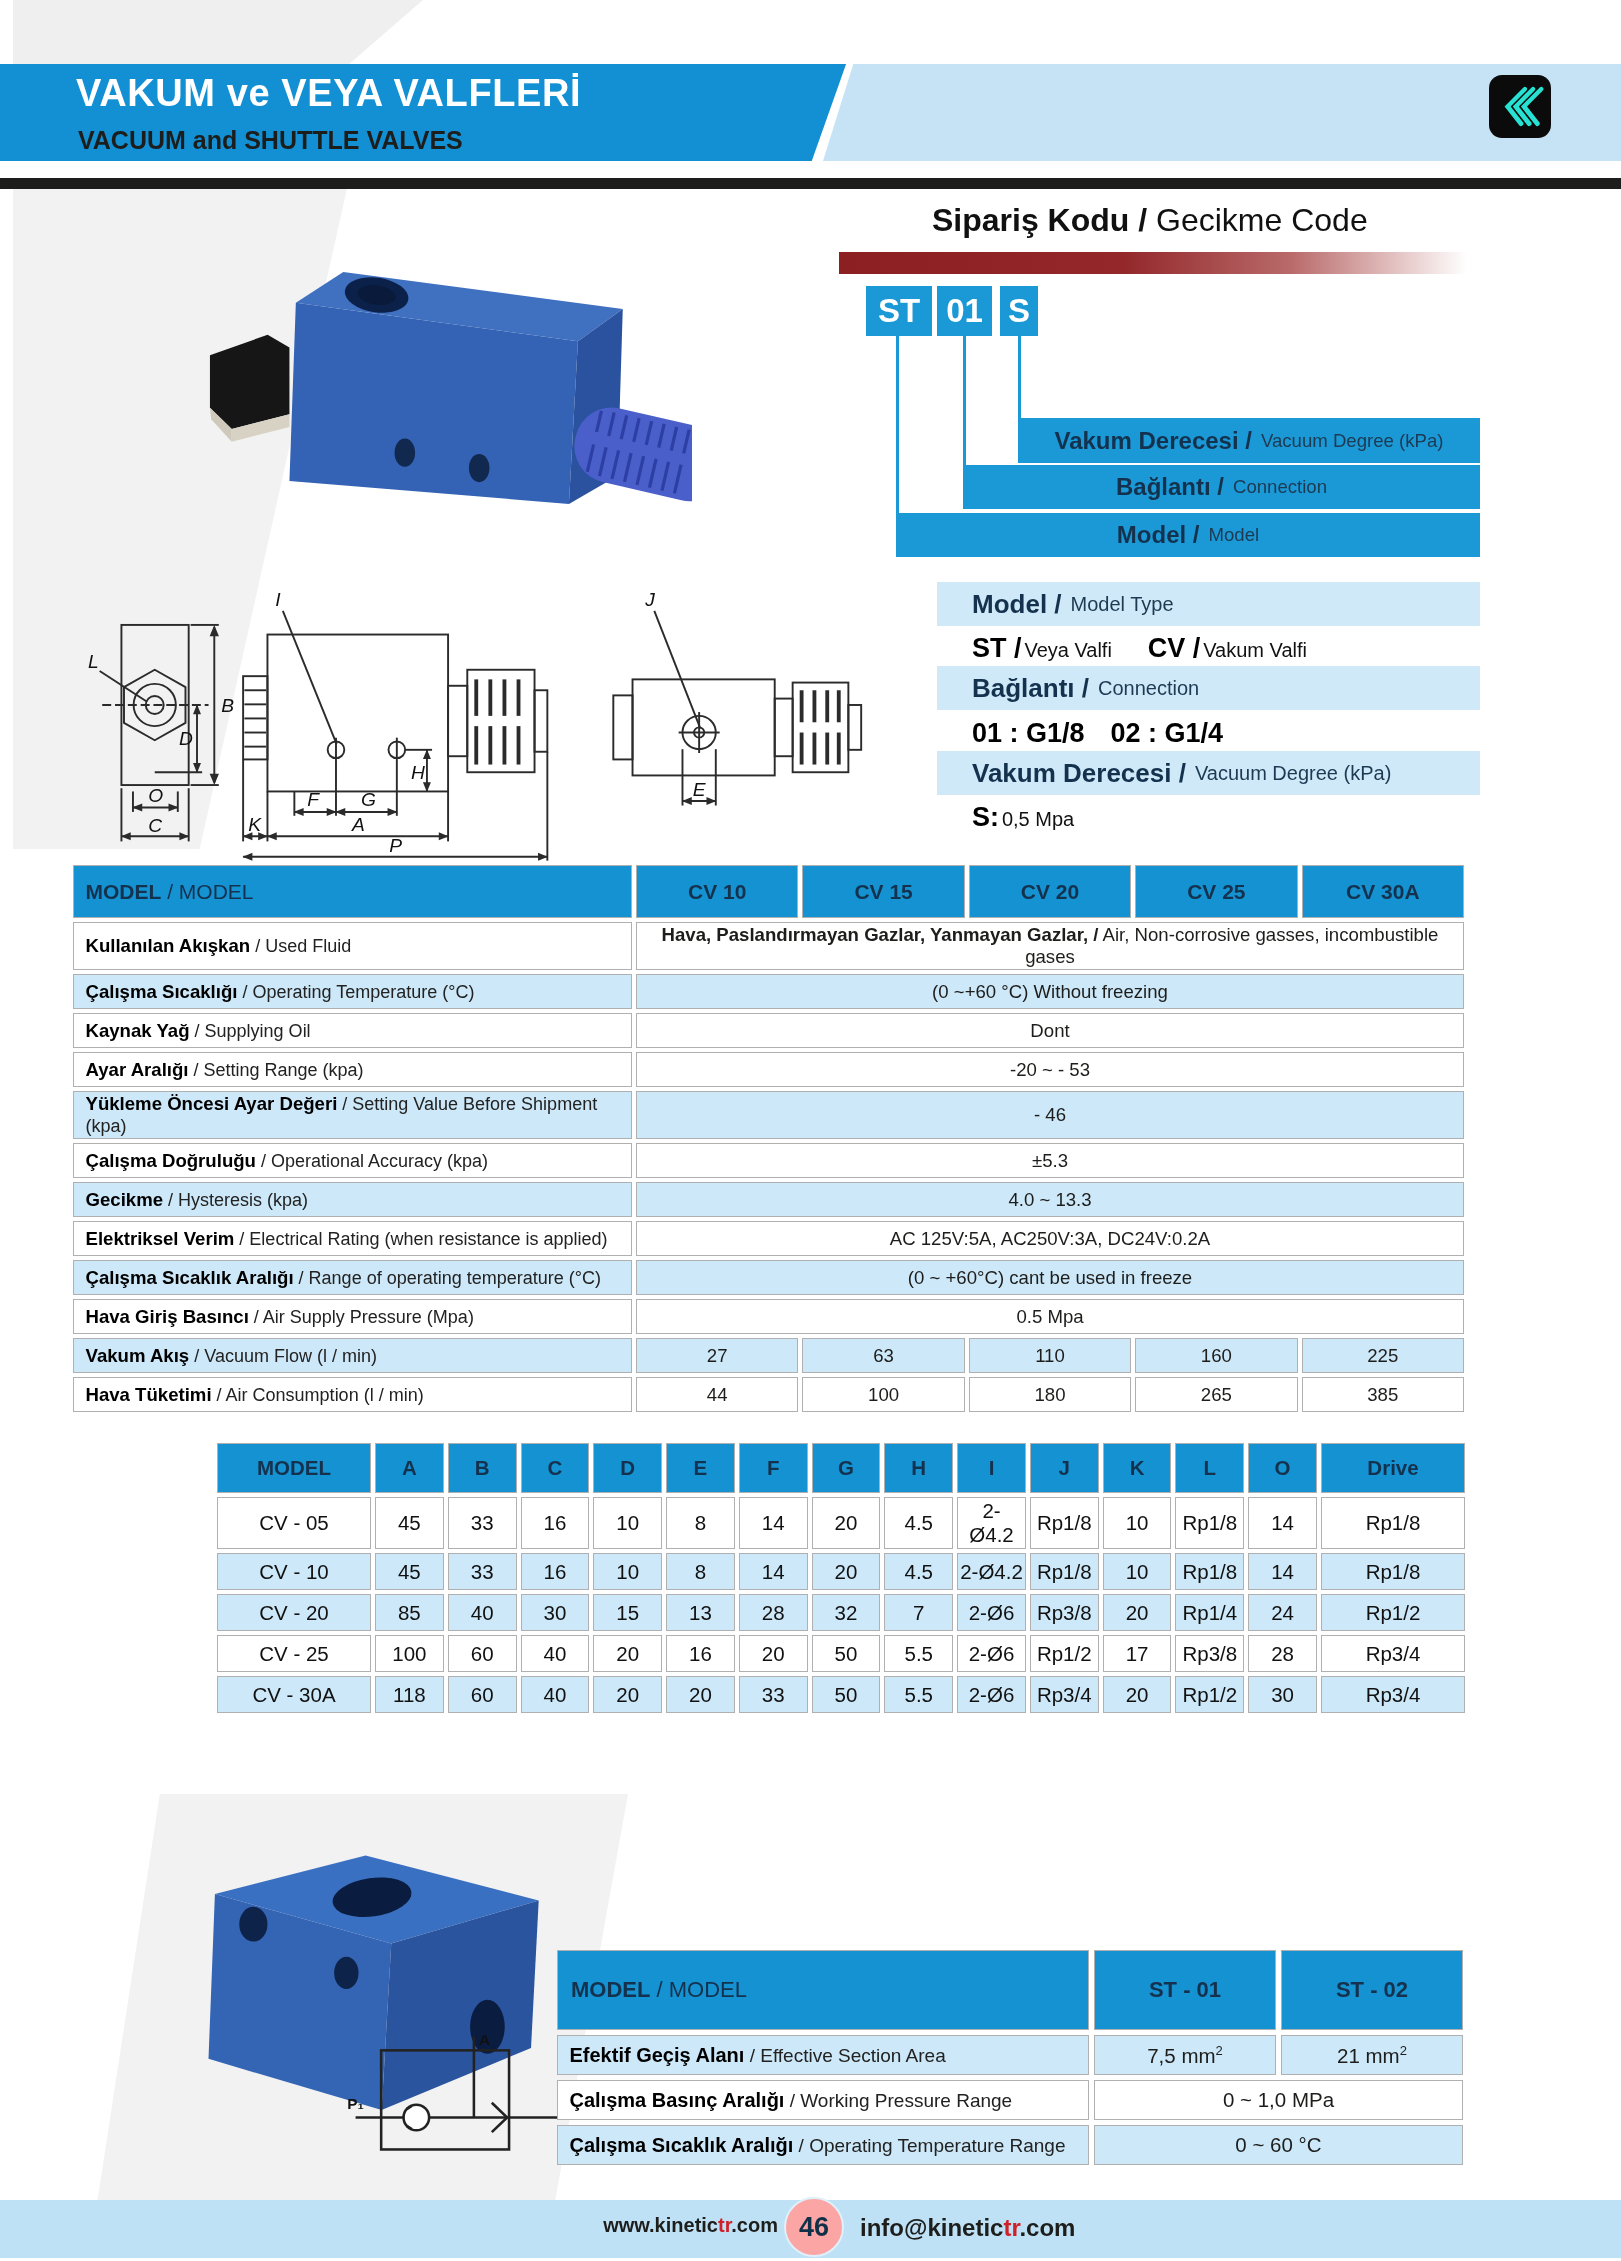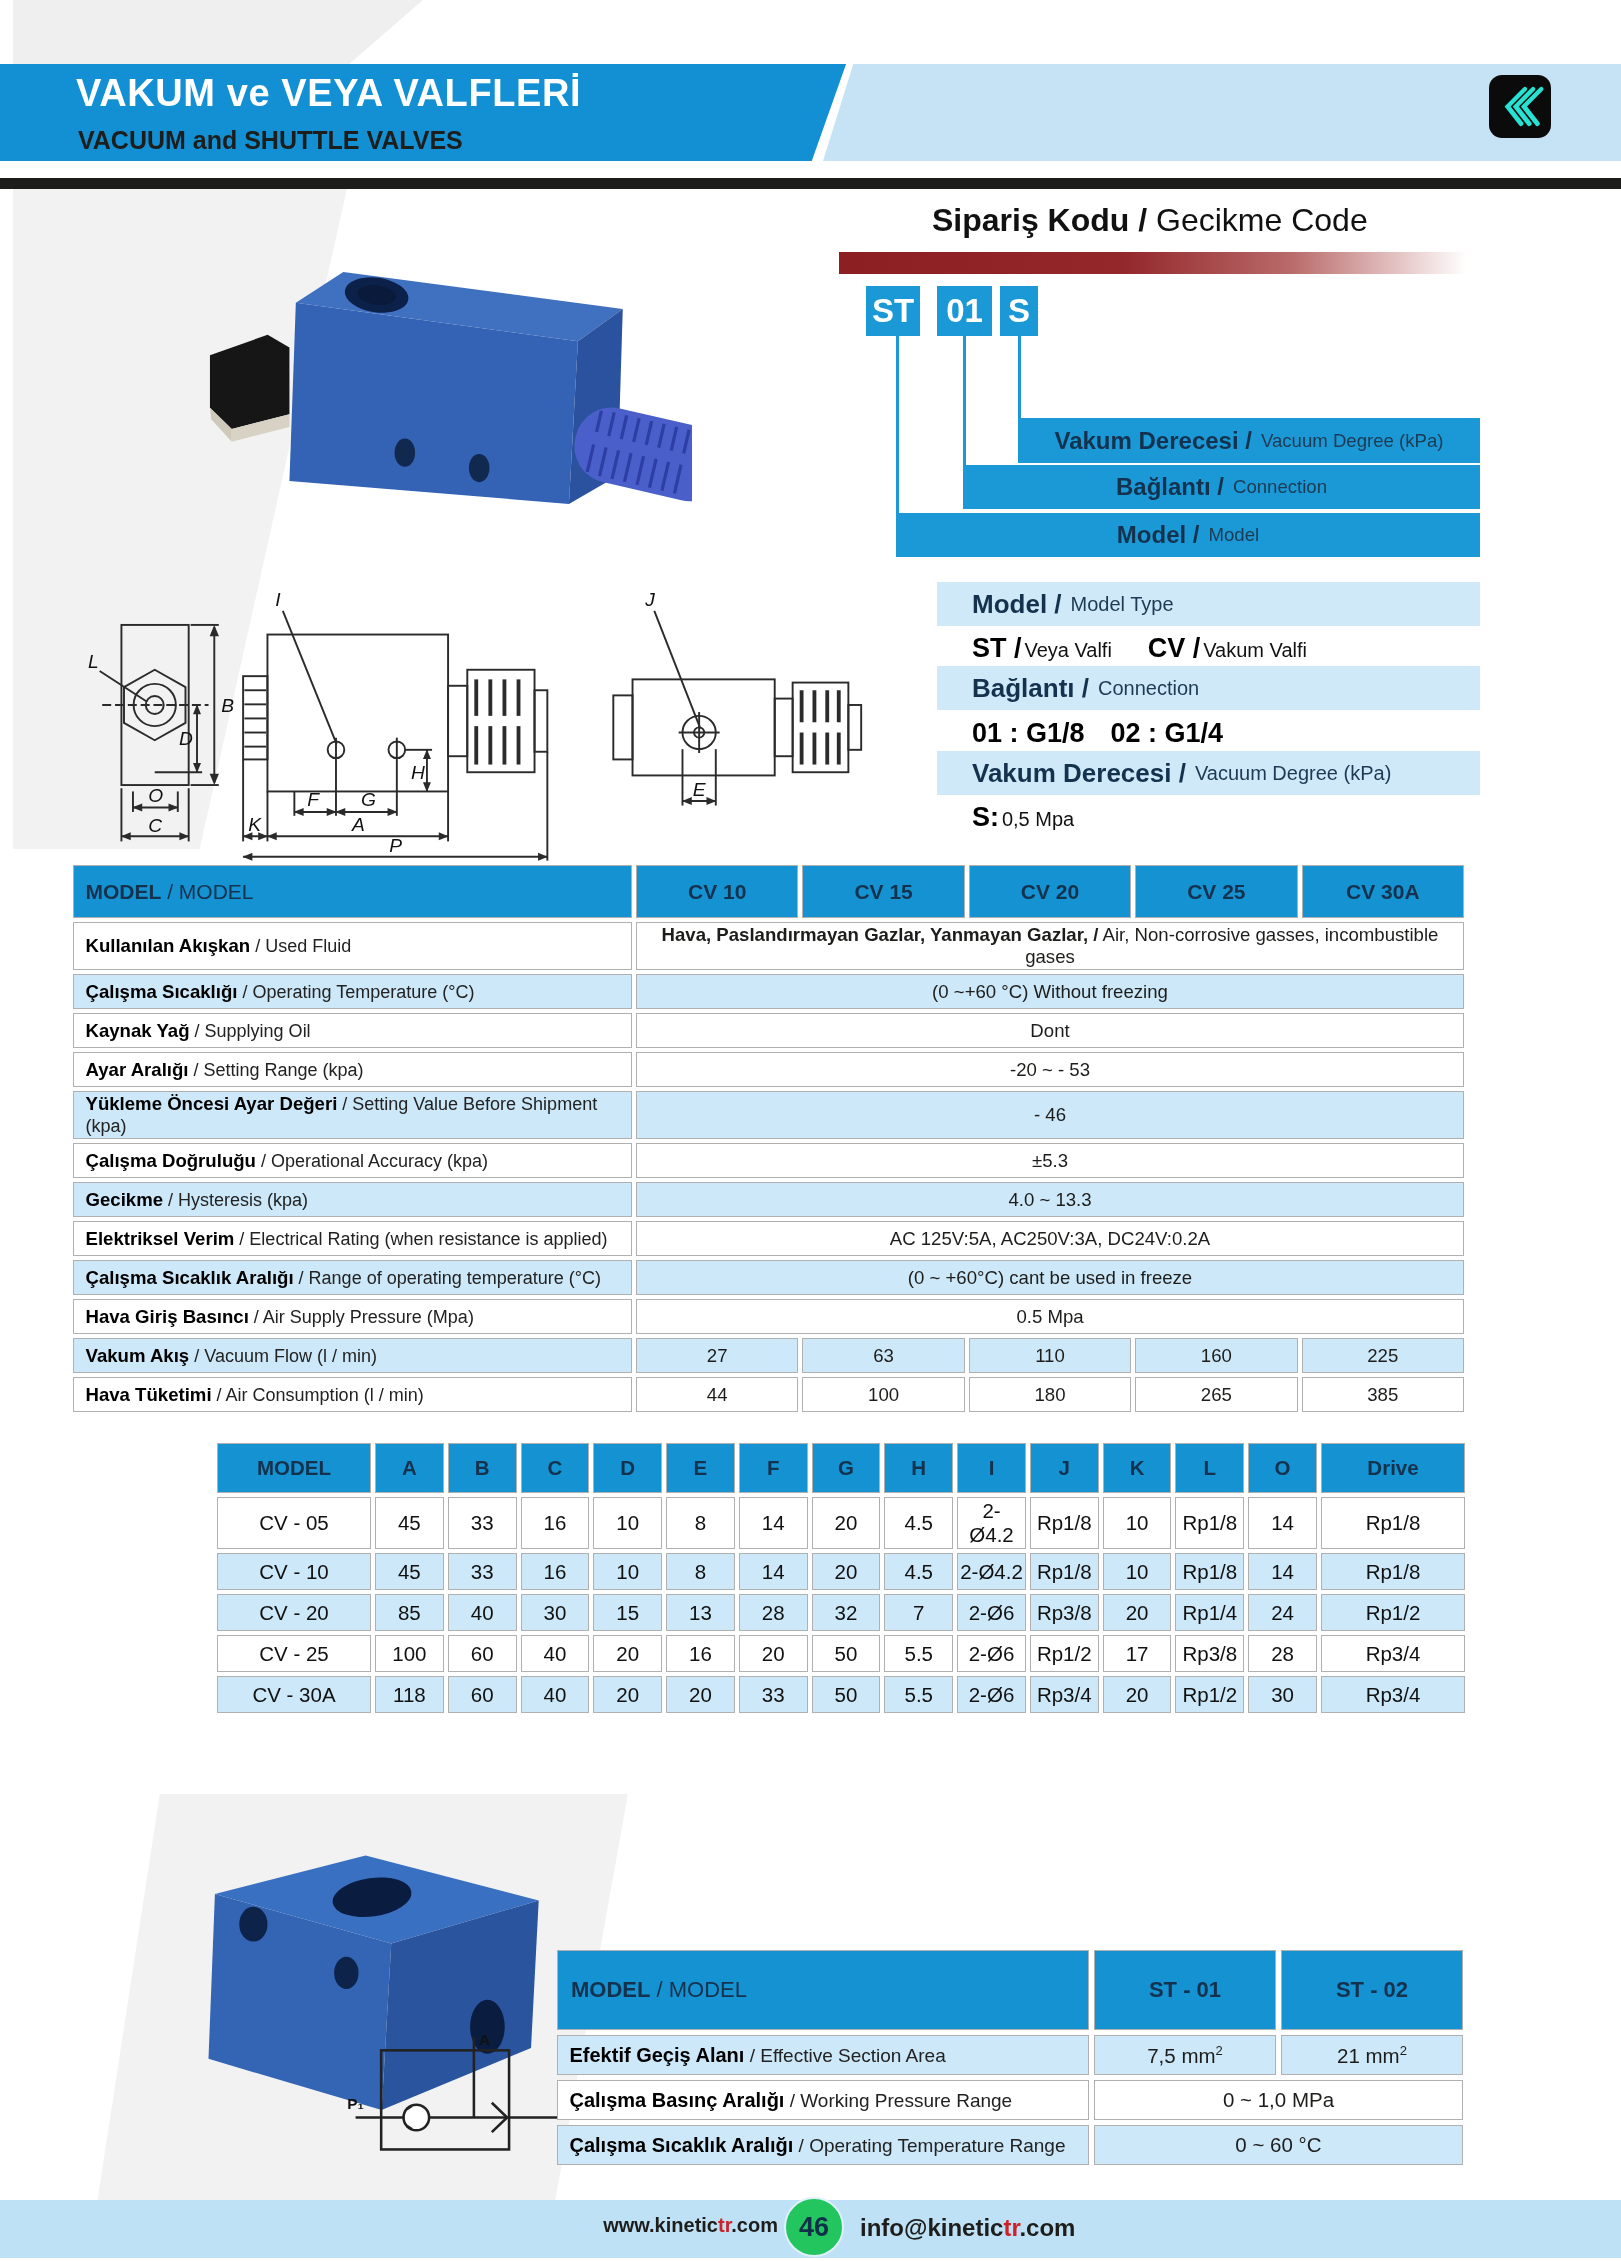--- a/index.html
+++ b/index.html
@@ -62,21 +62,21 @@
   #st-table td{height:36px;font-size:20.5px;}
   #st-table .lbl .lb{font-size:20px;}
   #st-table .lbl .lr{font-size:19px;margin-top:16px;}
   #st-table sup{font-size:13px;}
   
   .footer-band{position:absolute;left:0;top:2200px;width:1621px;height:58px;background:#bfe1f5;}
   .footer-web{position:absolute;left:522px;top:2214px;width:256px;text-align:right;font-size:20px;font-weight:bold;color:#1d1d1b;}
   .footer-mail{position:absolute;left:860px;top:2214px;font-size:24px;font-weight:bold;color:#1d1d1b;}
   .tr-red{color:#cf2128;}
   .page-circle{position:absolute;left:784px;top:2197px;width:60px;height:60px;border-radius:50%;
-               background:#22c55e;border:2.6px solid #dff0fb;box-sizing:border-box;
+               background:#fca5a5;border:2.6px solid #dff0fb;box-sizing:border-box;
                display:flex;align-items:center;justify-content:center;font-size:27px;font-weight:bold;color:#10304a;}
   svg text{font-family:"Liberation Sans", sans-serif;}
 </style>
 </head>
 <body>
 
 <div class="page">
 
   <div class="wedge" style="left:13px;top:0;width:410px;height:64px;clip-path:polygon(0 0,100% 0,82% 100%,0 100%);"></div>
   <div class="wedge" style="left:13px;top:189px;width:359px;height:660px;clip-path:polygon(0 0,93% 0,52% 100%,0 100%);background:#f2f2f3;"></div>
@@ -93,21 +93,21 @@
         <path d="M68 16 L38 50 L68 84"></path>
         <path d="M84 16 L54 50 L84 84"></path>
       </g>
     </svg>
   </div>
   <div class="black-bar"></div>
 
   <div class="ord-title"><span class="b">Sipariş Kodu /</span><span> Gecikme Code</span></div>
   <div class="red-bar"></div>
 
-  <div class="code-box" style="left:866px;width:54px;">ST</div>
+  <div class="code-box" style="left:866px;width:66px;">ST</div>
   <div class="code-box" style="left:937px;width:55px;">01</div>
   <div class="code-box" style="left:1000px;width:38px;">S</div>
 
   <div class="vline" style="left:896px;top:336px;height:177px;"></div>
   <div class="vline" style="left:963px;top:336px;height:129px;"></div>
   <div class="vline" style="left:1018px;top:336px;height:82px;"></div>
 
   <div class="callout" style="left:1018px;top:418px;width:462px;height:45px;">
     <span class="b">Vakum Derecesi /</span>
     <span class="r">Vacuum Degree (kPa)</span>

